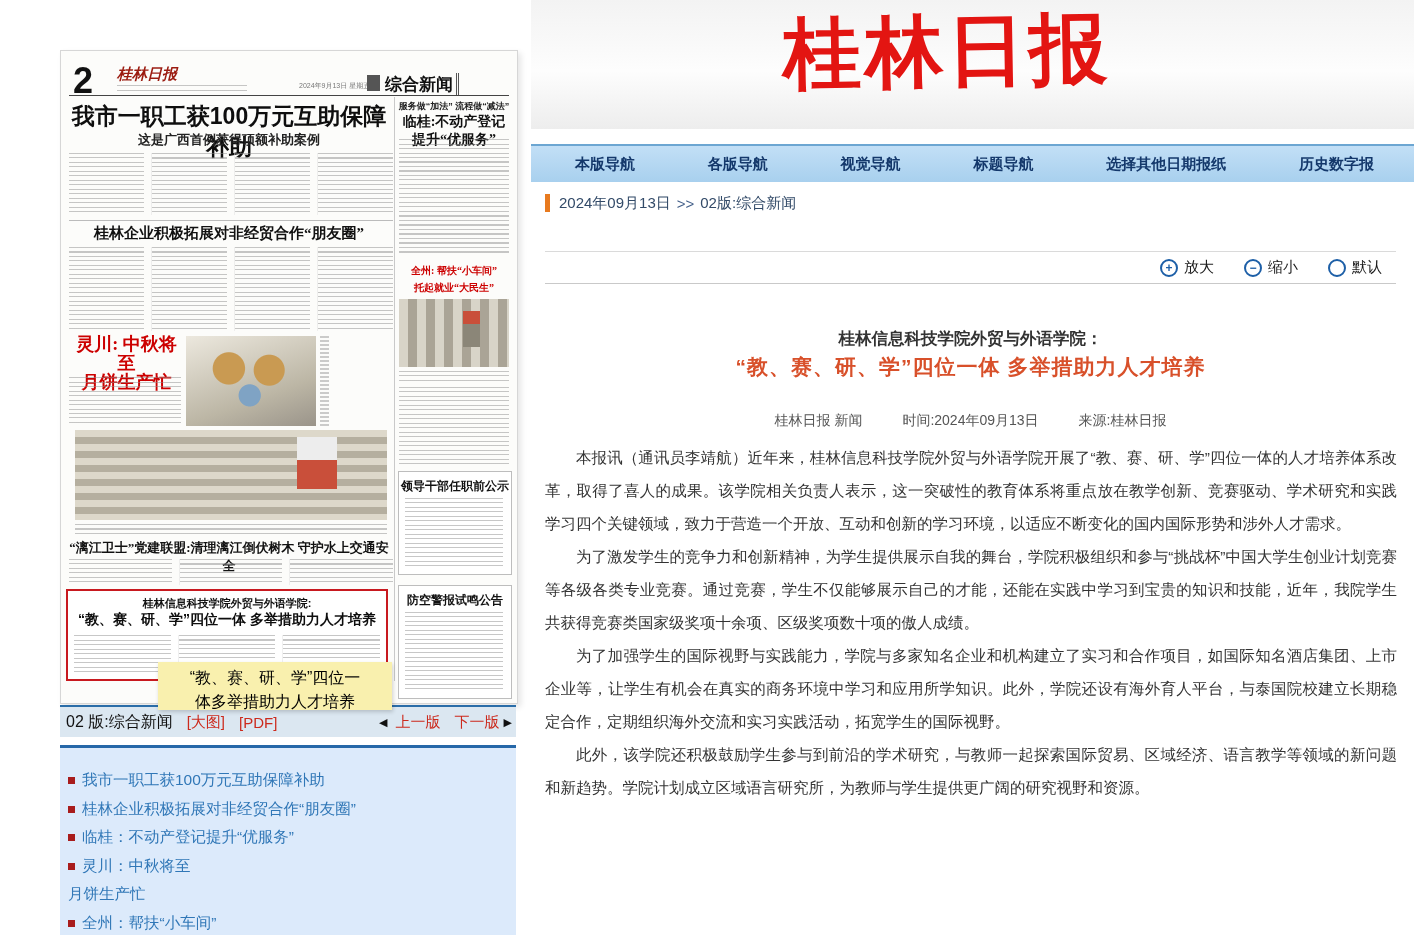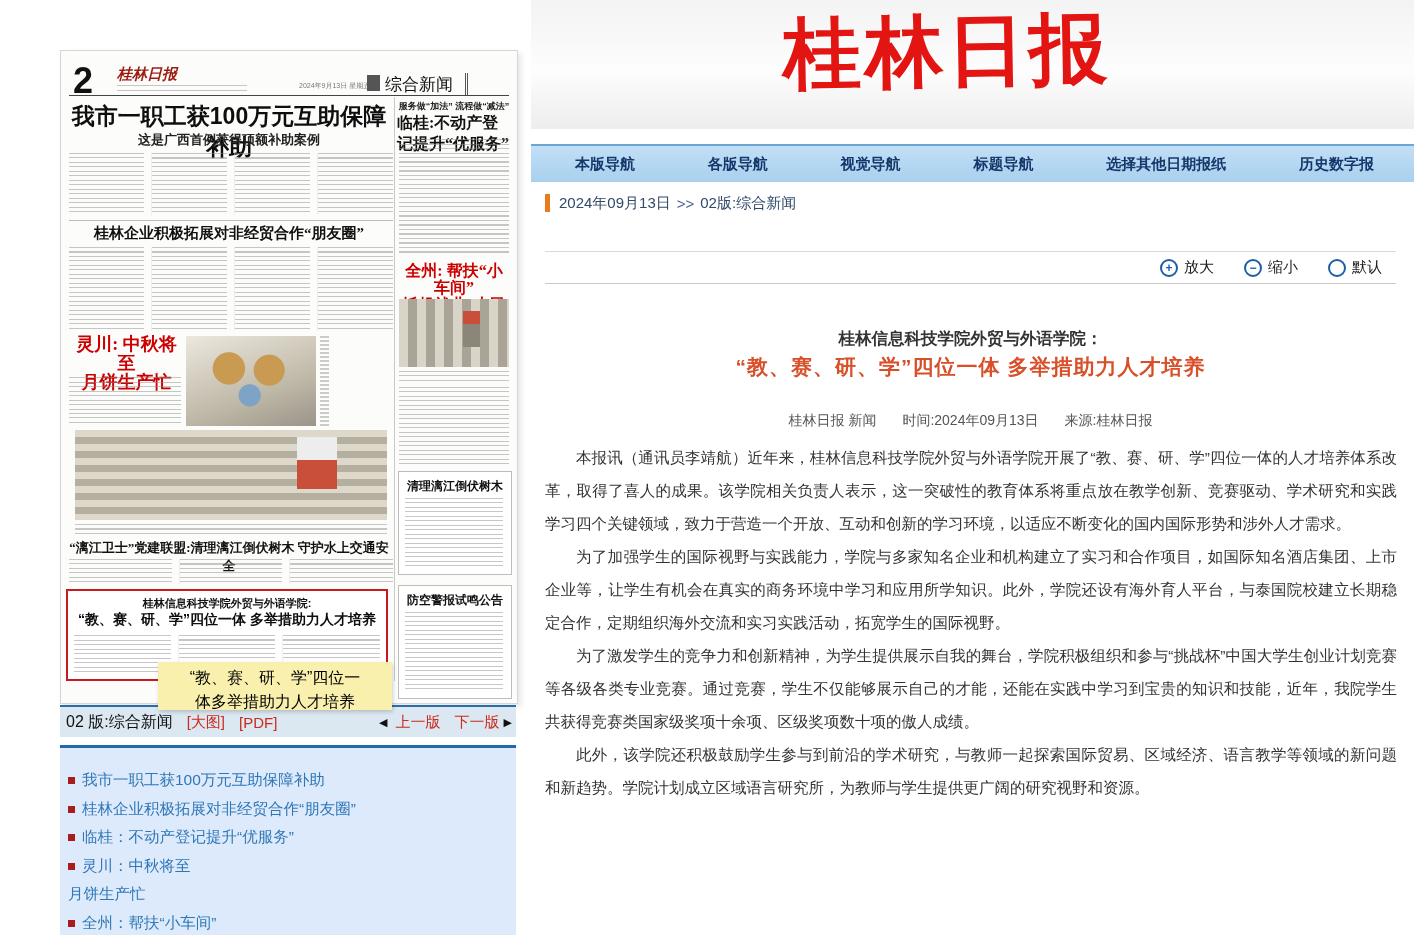--- a/index.html
+++ b/index.html
@@ -15,34 +15,34 @@
   .cols .sim{flex:1;height:100%;}
   .cols .sim + .sim{border-left:1px solid #e2e2e2;}
 
   
   #thumb{position:absolute;left:60px;top:50px;width:456px;height:652px;background:#fcfcfa;
          border:1px solid #d6d6d6;box-shadow:3px 3px 6px rgba(0,0,0,.10);}
   .t-pagenum{left:12px;top:12px;font-size:36px;font-weight:900;color:#111;line-height:1;}
   .t-mast{left:56px;top:14px;font-size:15px;font-weight:700;font-style:italic;color:#9b1b10;}
   .t-date{left:238px;top:30px;font-size:7px;color:#777;white-space:nowrap;}
   .t-secsq{left:306px;top:24px;width:13px;height:16px;background:#555;}
-  .t-section{left:324px;top:22px;font-size:17px;font-weight:400;color:#111;border-right:3px double #555;padding-right:12px;}
+  .t-section{left:324px;top:22px;font-size:17px;font-weight:700;color:#111;border-right:3px double #555;padding-right:3px;}
   .t-hr{left:8px;top:44px;width:440px;border-top:1.5px solid #444;}
   .t-headline-main{left:2px;top:50px;width:332px;font-size:23px;font-weight:900;color:#0e0e0e;letter-spacing:0;}
   .t-subhead{left:2px;top:80px;width:332px;font-size:13px;font-weight:700;color:#222;}
   .t-headline2{left:2px;top:173px;width:332px;font-size:15px;font-weight:700;color:#111;}
   .t-lc{left:8px;top:284px;width:115px;font-size:18px;font-weight:700;color:#c00;line-height:19px;}
   .t-lijiang{left:2px;top:488px;width:332px;font-size:13px;font-weight:700;color:#111;}
   .redbox{left:5px;top:538px;width:318px;height:88px;border:2px solid #c8191f;background:#fff;}
   .rb-college{position:absolute;left:0;top:5px;width:100%;text-align:center;font-size:11px;font-weight:700;color:#111;}
   .rb-title{position:absolute;left:0;top:20px;width:100%;text-align:center;font-size:14px;font-weight:800;color:#0e0e0e;}
   .t-vdiv{left:333px;top:46px;width:0;height:584px;border-left:1px solid #c9c9c9;}
   .tr-service{left:337px;top:49px;width:112px;font-size:9px;font-weight:700;color:#222;text-align:center;}
-  .tr-lingui{left:336px;top:62px;width:114px;font-size:16px;font-weight:700;color:#111;text-align:left;font-family:Liberation Serif, serif;}
-  .tr-qz{left:337px;top:211px;width:112px;font-size:16px;font-weight:700;color:#c00;text-align:center;line-height:17px;}
+  .tr-lingui{left:336px;top:62px;width:114px;font-size:14px;font-weight:700;color:#111;text-align:center;font-family:Liberation Serif, serif;}
+  .tr-qz{left:337px;top:211px;width:112px;font-size:10px;font-weight:700;color:#c00;text-align:center;line-height:17px;}
   .noticebox{position:absolute;left:337px;width:112px;border:1px solid #bdbdbd;background:#fff;}
   .nb-title{position:absolute;left:0;top:6px;width:100%;text-align:center;font-size:12px;font-weight:700;color:#111;}
   .ph{position:absolute;}
   .ph1{background:
       radial-gradient(circle at 33% 36%,#c99a52 0 15%,rgba(0,0,0,0) 16%),
       radial-gradient(circle at 64% 38%,#c99a52 0 15%,rgba(0,0,0,0) 16%),
       radial-gradient(circle at 49% 66%,#7fa3c4 0 12%,rgba(0,0,0,0) 13%),
       linear-gradient(160deg,#ece8de,#bcb6a5 65%,#9a948a);}
   .ph2{background:repeating-linear-gradient(180deg,#ddd8ca 0 7px,#b5af9f 7px 14px);}
   .ph2:after{content:"";position:absolute;right:16%;top:8%;width:13%;height:58%;
@@ -90,21 +90,21 @@
       border-top:1px solid #dadada;border-bottom:1px solid #c9c9c9;
       display:flex;align-items:center;justify-content:flex-end;gap:30px;padding-right:14px;box-sizing:border-box;}
   .tool{display:inline-flex;align-items:center;font-size:15px;color:#1a1a1a;cursor:pointer;}
   .ticon{display:inline-flex;width:14px;height:14px;border-radius:50%;border:2px solid #1d5fa7;
       color:#1d5fa7;font-size:12px;font-weight:700;line-height:14px;align-items:center;justify-content:center;
       margin-right:6px;background:#fff;}
   #art-college{position:absolute;left:545px;top:328px;width:851px;text-align:center;
       font-size:16.5px;font-weight:700;color:#333;}
   #art-title{position:absolute;left:545px;top:353px;width:851px;text-align:center;
       font-size:21px;font-weight:700;color:#d8502a;letter-spacing:1px;}
-  #art-meta{position:absolute;left:545px;top:412px;width:851px;display:flex;justify-content:center;gap:26px;
+  #art-meta{position:absolute;left:545px;top:412px;width:851px;display:flex;justify-content:center;gap:40px;
       font-size:14px;color:#555;}
   #art-body{position:absolute;left:545px;top:441px;width:852px;font-size:15.5px;line-height:33px;
       color:#333;text-align:justify;}
   #art-body p{margin:0;text-indent:2em;}
 </style>
 </head>
 <body>
 
 <div id="root">
 
@@ -169,21 +169,21 @@
     <div class="abs sim" style="left:338px;top:88px;width:110px;height:116px;"></div>
     <div class="abs tr-qz serif">
       <div>全州: 帮扶“小车间”</div>
       <div>托起就业“大民生”</div>
     </div>
     <div class="ph ph3" style="left:338px;top:248px;width:110px;height:68px;"></div>
     <div class="abs sim" style="left:338px;top:320px;width:110px;height:10px;"></div>
     <div class="abs sim" style="left:338px;top:336px;width:110px;height:80px;"></div>
 
     <div class="noticebox" style="top:420px;height:102px;">
-      <div class="nb-title serif">清理漓江倒伏树木</div>
+      <div class="nb-title serif">领导干部任职前公示</div>
       <div class="abs sim" style="left:6px;top:26px;width:98px;height:68px;"></div>
     </div>
     <div class="noticebox" style="top:534px;height:112px;">
       <div class="nb-title serif">防空警报试鸣公告</div>
       <div class="abs sim" style="left:6px;top:26px;width:98px;height:78px;"></div>
     </div>
   </div>
 
   <div id="tooltip">
     <div>“教、赛、研、学”四位一</div>
@@ -266,18 +266,18 @@
   <div id="art-title">“教、赛、研、学”四位一体 多举措助力人才培养</div>
 
   <div id="art-meta">
     <span>桂林日报 新闻</span>
     <span>时间:2024年09月13日</span>
     <span>来源:桂林日报</span>
   </div>
 
   <div id="art-body">
     <p>本报讯（通讯员李靖航）近年来，桂林信息科技学院外贸与外语学院开展了“教、赛、研、学”四位一体的人才培养体系改革，取得了喜人的成果。该学院相关负责人表示，这一突破性的教育体系将重点放在教学创新、竞赛驱动、学术研究和实践学习四个关键领域，致力于营造一个开放、互动和创新的学习环境，以适应不断变化的国内国际形势和涉外人才需求。</p>
+    <p>为了激发学生的竞争力和创新精神，为学生提供展示自我的舞台，学院积极组织和参与“挑战杯”中国大学生创业计划竞赛等各级各类专业竞赛。通过竞赛，学生不仅能够展示自己的才能，还能在实践中学习到宝贵的知识和技能，近年，我院学生共获得竞赛类国家级奖项十余项、区级奖项数十项的傲人成绩。</p>
     <p>为了加强学生的国际视野与实践能力，学院与多家知名企业和机构建立了实习和合作项目，如国际知名酒店集团、上市企业等，让学生有机会在真实的商务环境中学习和应用所学知识。此外，学院还设有海外育人平台，与泰国院校建立长期稳定合作，定期组织海外交流和实习实践活动，拓宽学生的国际视野。</p>
-    <p>为了激发学生的竞争力和创新精神，为学生提供展示自我的舞台，学院积极组织和参与“挑战杯”中国大学生创业计划竞赛等各级各类专业竞赛。通过竞赛，学生不仅能够展示自己的才能，还能在实践中学习到宝贵的知识和技能，近年，我院学生共获得竞赛类国家级奖项十余项、区级奖项数十项的傲人成绩。</p>
     <p>此外，该学院还积极鼓励学生参与到前沿的学术研究，与教师一起探索国际贸易、区域经济、语言教学等领域的新问题和新趋势。学院计划成立区域语言研究所，为教师与学生提供更广阔的研究视野和资源。</p>
   </div>
 
 </div>
 
 </body></html>

